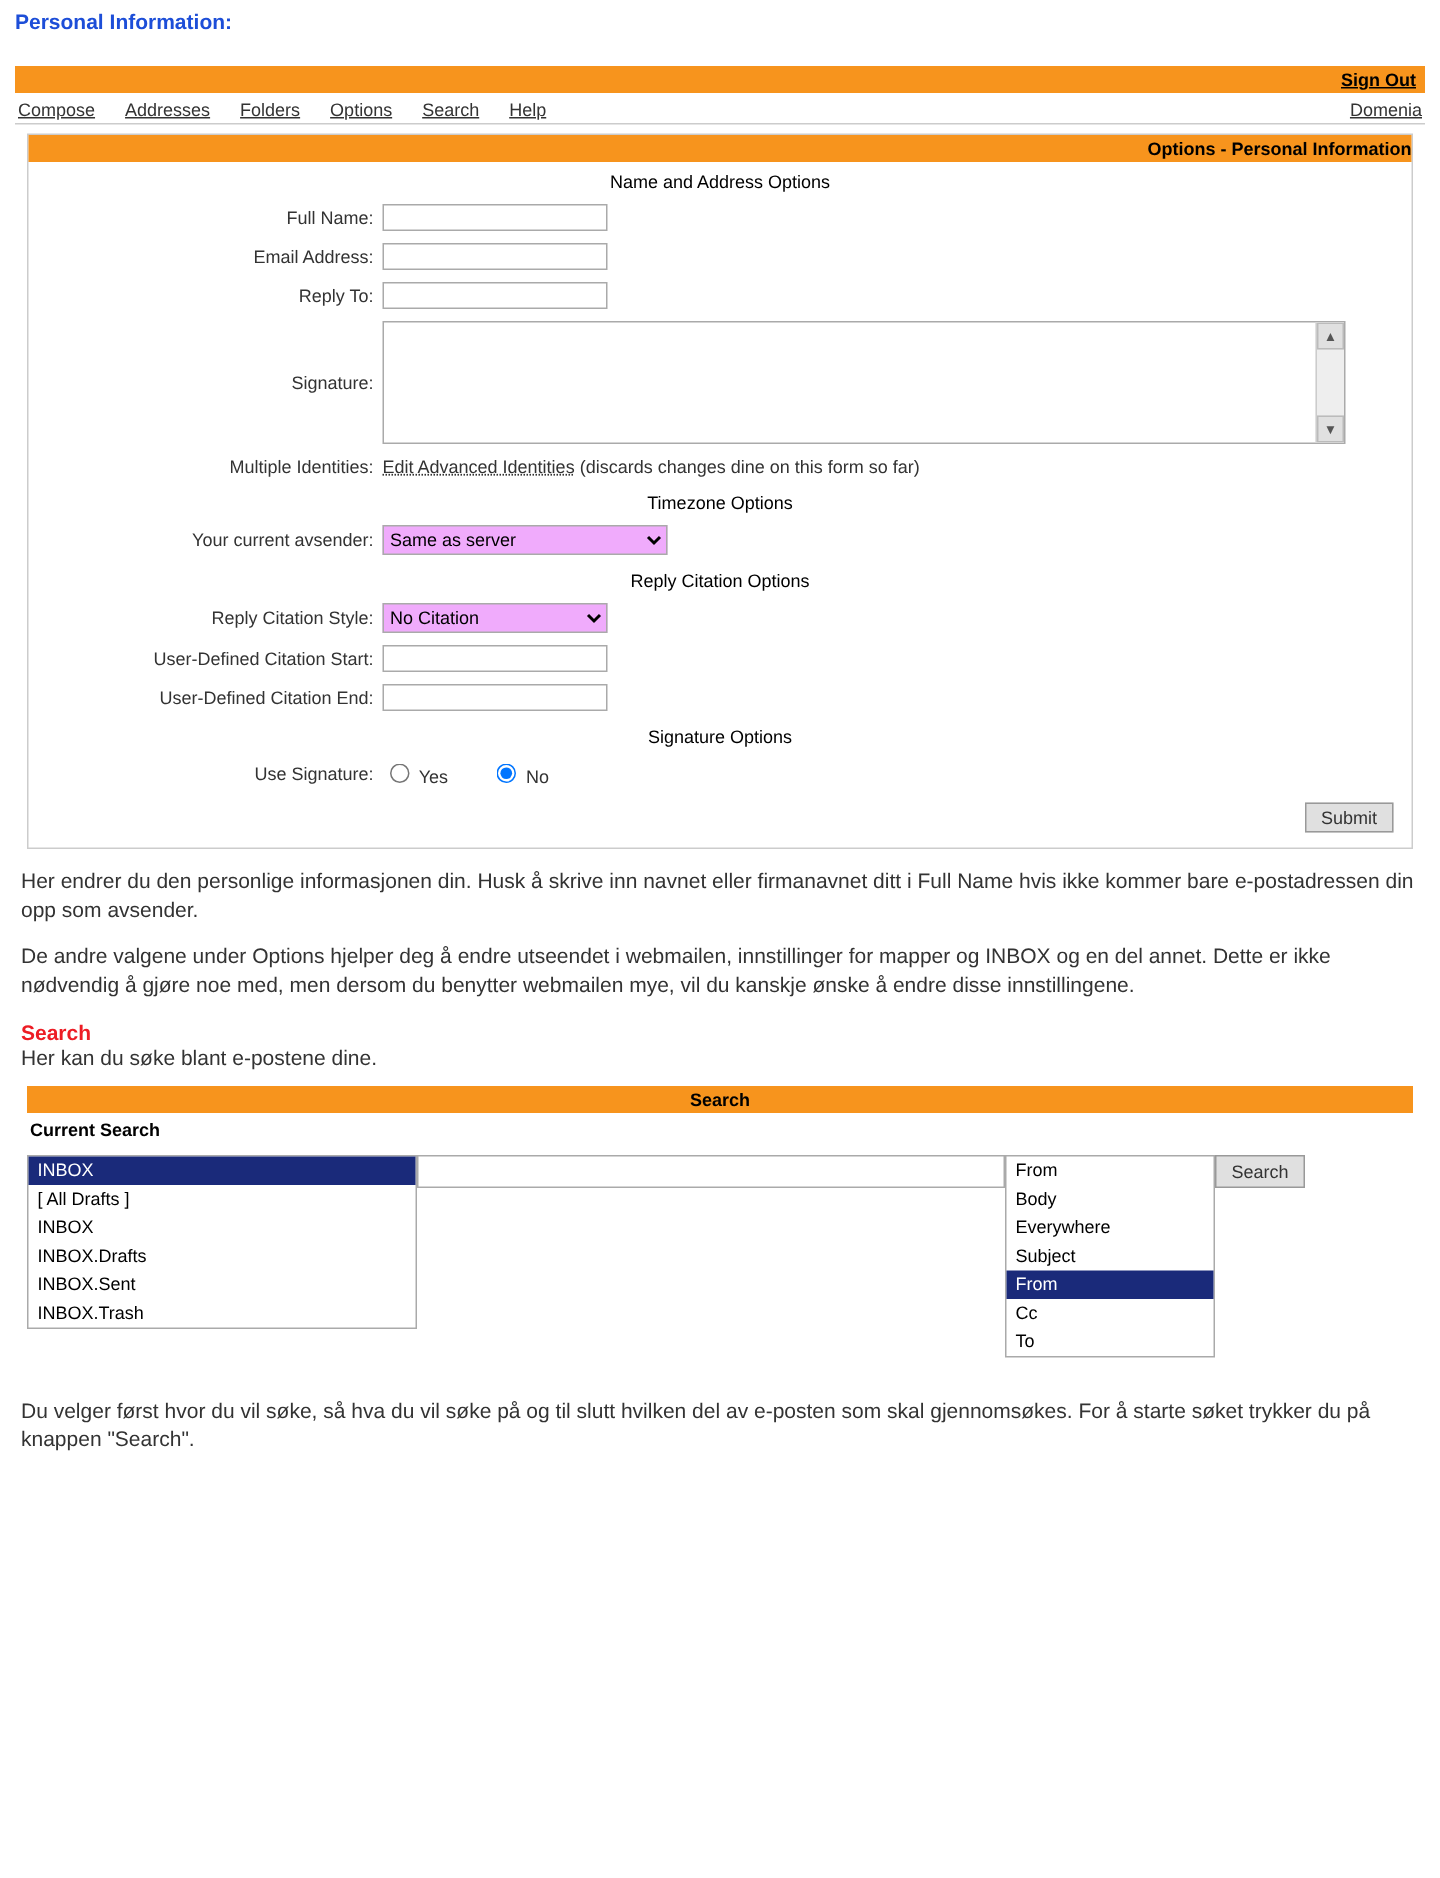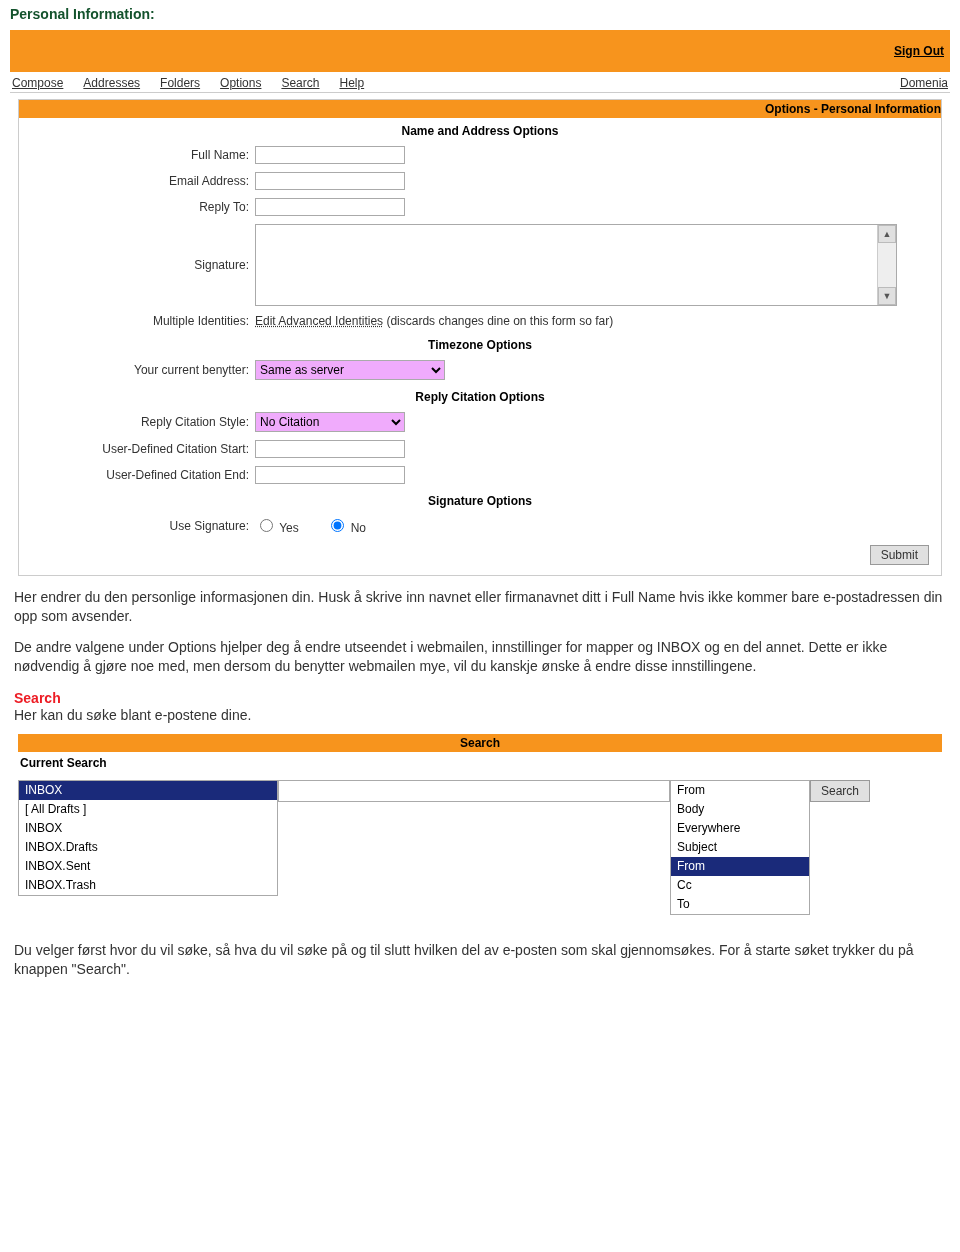--- a/index.html
+++ b/index.html
@@ -8,30 +8,30 @@
     color: #333;
     margin: 0;
     padding: 6px 10px;
     width: 960px;
     box-sizing: border-box;
     background: #fff;
   }
   .heading {
     font-weight: bold;
     font-size: 14px;
-    color: #14532d;
-    margin-bottom: 8px;
+    color: #1d4ed8;
+    margin-bottom: 22px;
   }
   .orange-bar {
     background: #F7941D;
     height: 18px;
     display: flex;
     align-items: center;
     justify-content: flex-end;
-    padding: 12px 6px;
+    padding: 0 6px;
   }
   .orange-bar a {
     color: #000;
     font-weight: bold;
     font-size: 12px;
     text-decoration: underline;
   }
   .nav-row {
     display: flex;
     justify-content: space-between;
@@ -62,21 +62,21 @@
   .options-title-bar {
     background: #F7941D;
     text-align: right;
     font-weight: bold;
     font-size: 12px;
     color: #000;
     padding: 2px 0;
   }
   .section-title {
     text-align: center;
-    font-weight: bold;
+    font-weight: normal;
     font-size: 12px;
     color: #000;
     padding: 6px 0 4px 0;
   }
   table.form-table {
     border-collapse: collapse;
     width: 100%;
   }
   table.form-table td.lbl {
     text-align: right;
@@ -277,21 +277,21 @@
         <span>(discards changes dine on this form so far)</span>
       </td>
     </tr>
   </tbody>
     </table>
 
   <div class="section-title">Timezone Options</div>
   <table class="form-table">
     <tbody>
         <tr>
-      <td class="lbl">Your current benytter:</td>
+      <td class="lbl">Your current avsender:</td>
       <td class="fld">
         <select style="width:190px">
           <option>Same as server</option>
         </select>
       </td>
     </tr>
   </tbody>
     </table>
 
   <div class="section-title">Reply Citation Options</div>

